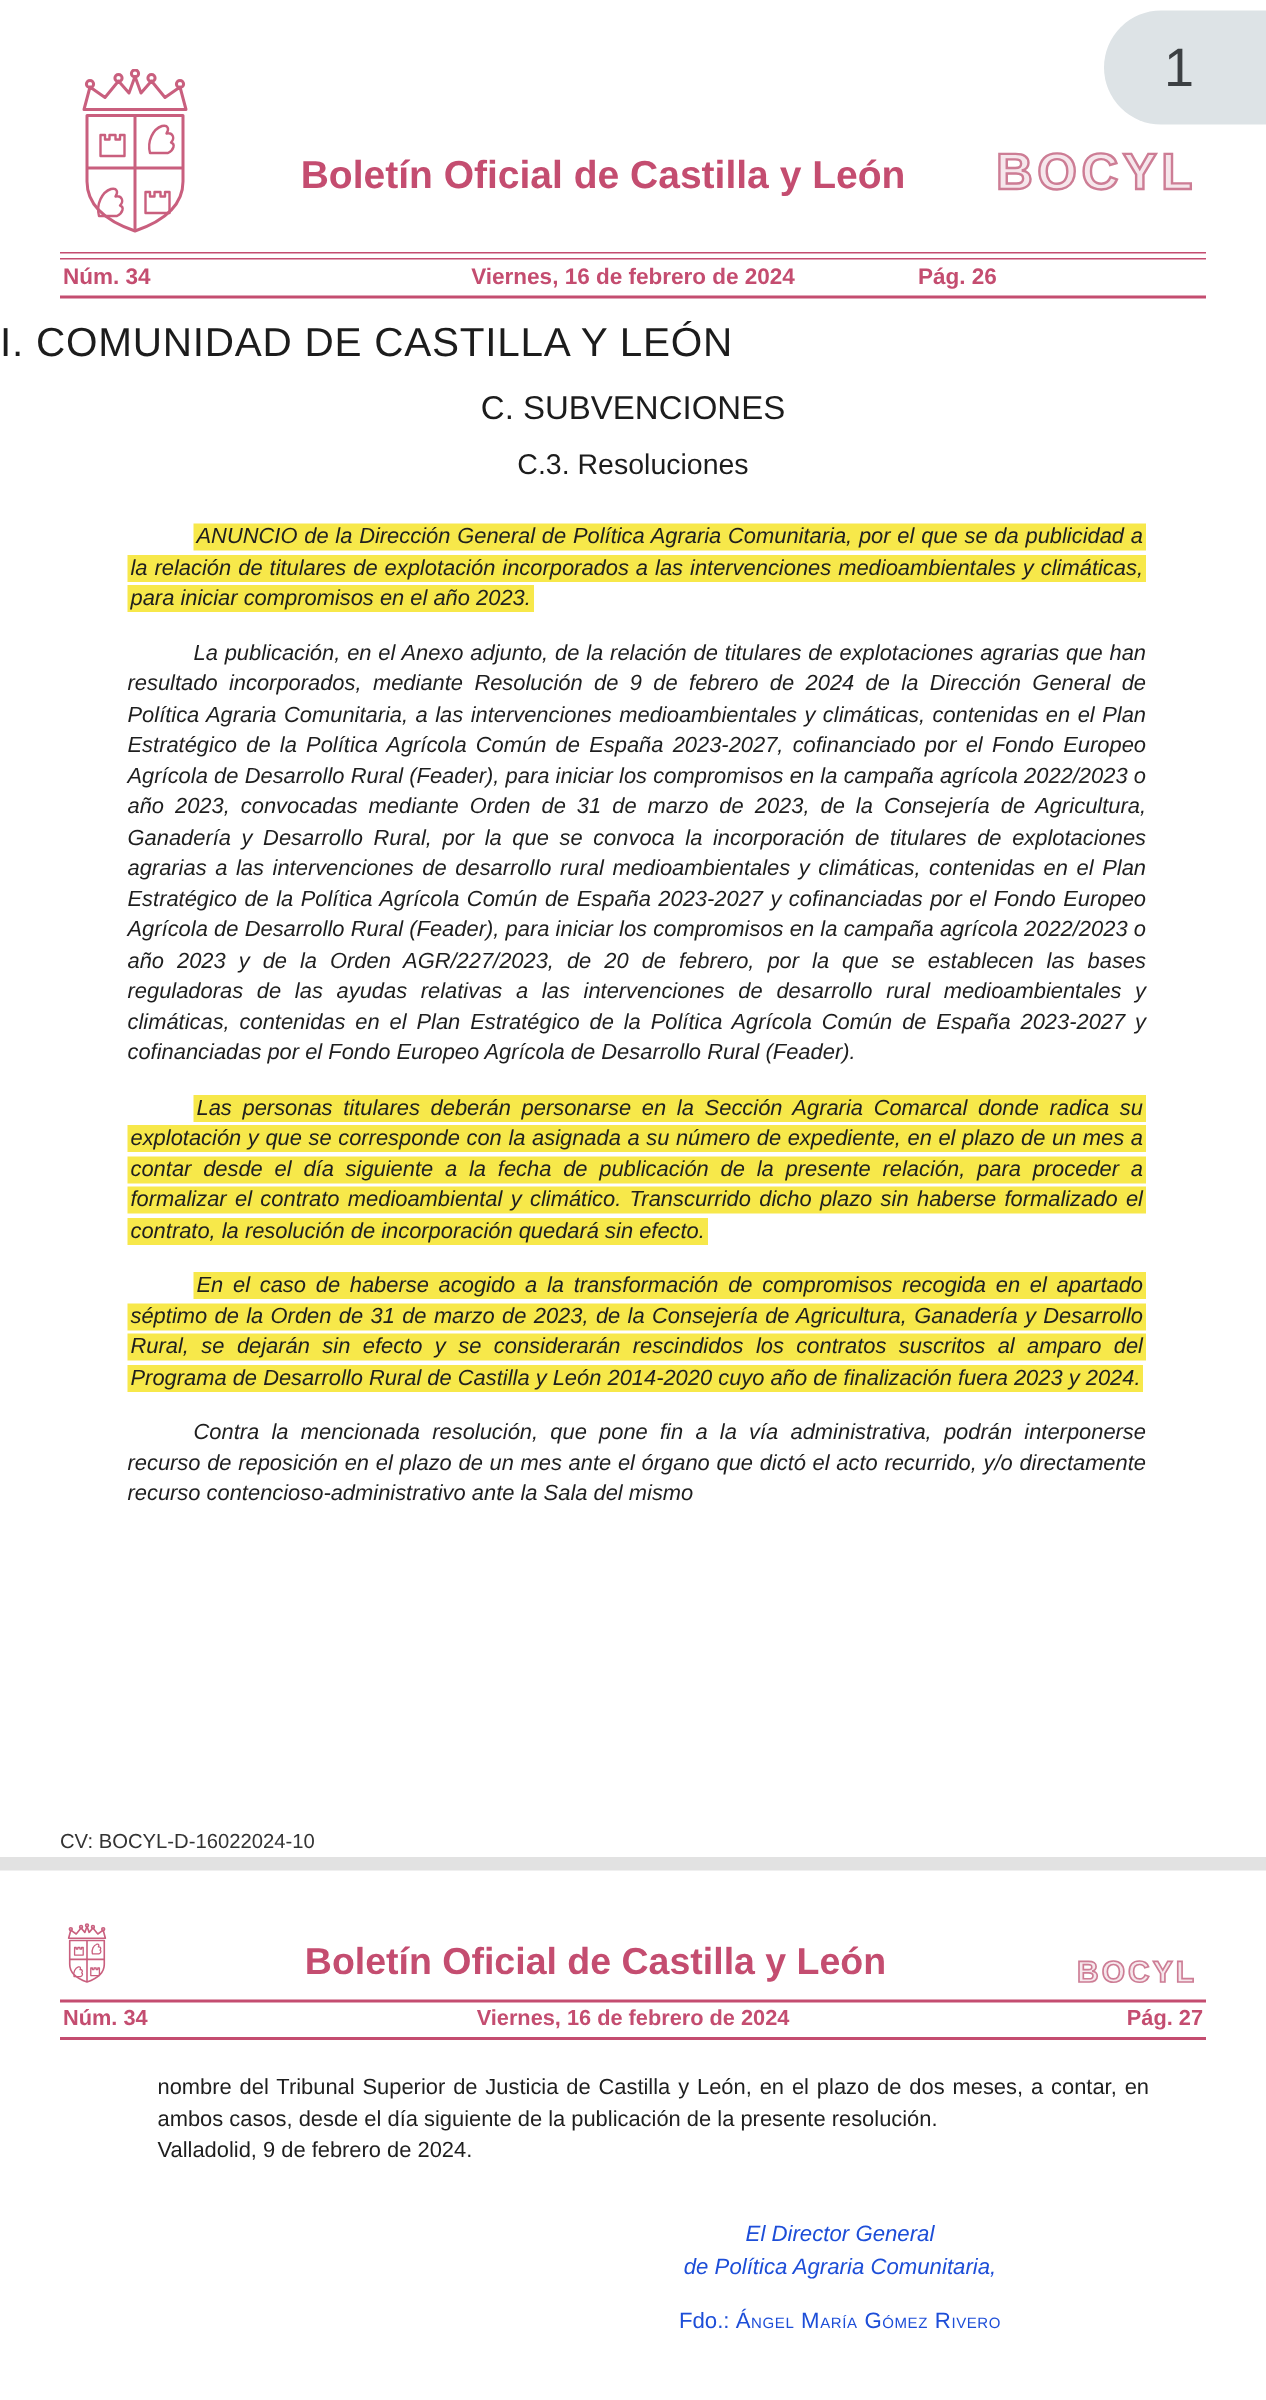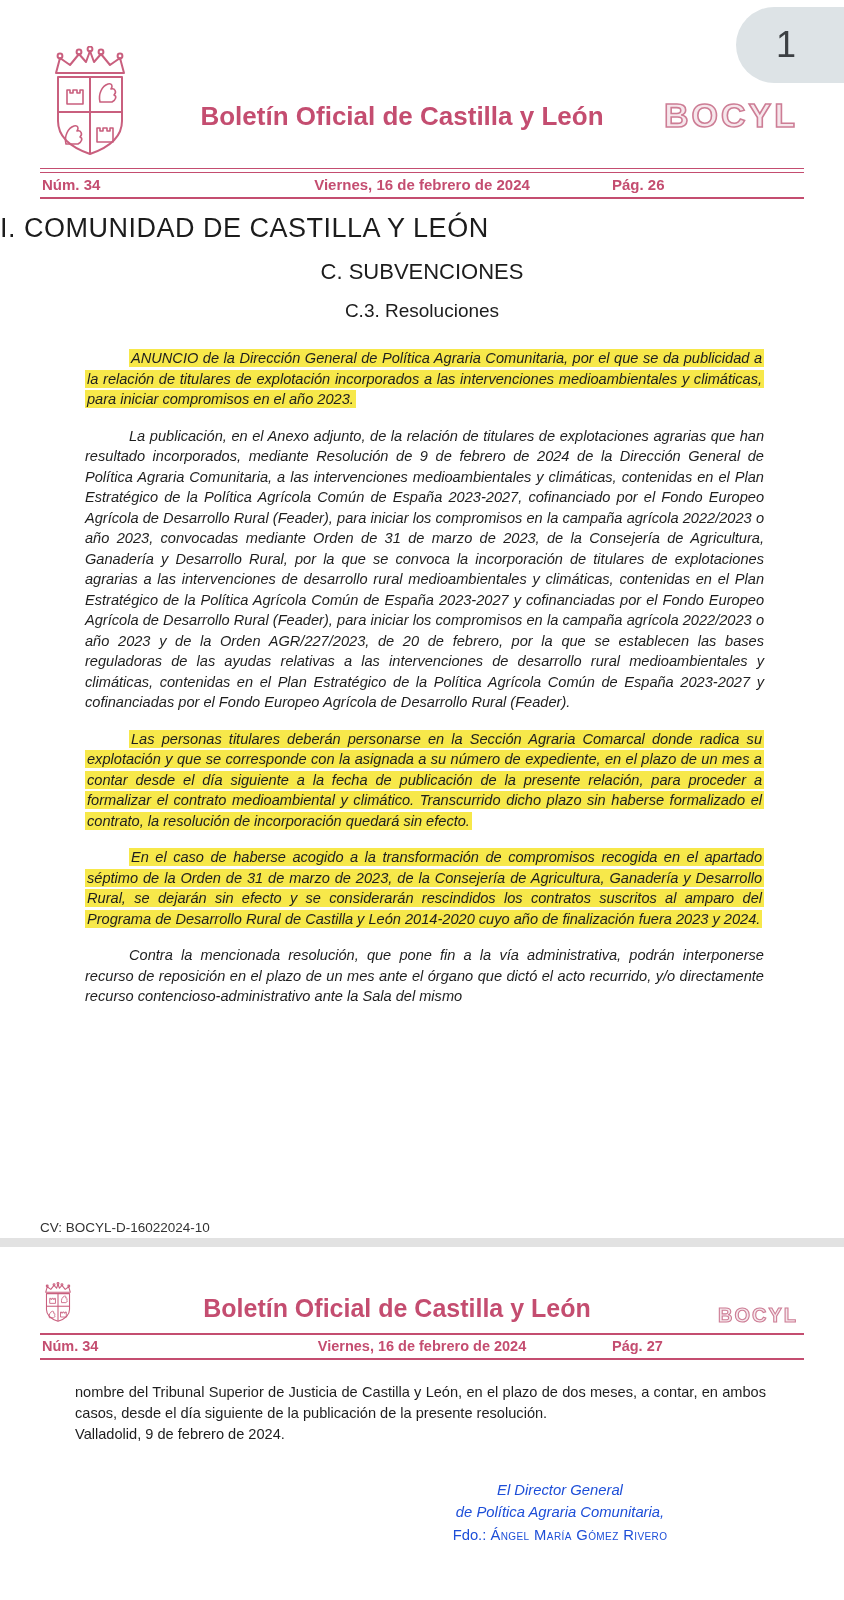--- a/index.html
+++ b/index.html
@@ -72,32 +72,32 @@
     flex:1;text-align:center;font-weight:bold;font-size:25px;
     color:var(--accent);padding:0 8px;margin-top:10px;
   }
   .meta2{margin:6px 40px 0 40px;border-top:2px solid var(--accent);}
   .meta2-inner{
     display:flex;align-items:baseline;color:var(--accent);font-weight:bold;
     font-size:14.5px;padding:3px 2px 4px 2px;border-bottom:2px solid var(--accent);
   }
   .meta2-inner .m-left{flex:1;text-align:left;}
   .meta2-inner .m-center{flex:2;text-align:center;}
-  .meta2-inner .m-right{flex:1;}
+  .meta2-inner .m-right{flex:1;text-align:right;}
   .content2{
-    margin:22px 78px 0 75px;font-size:14.6px;line-height:21px;
+    margin:22px 78px 0 105px;font-size:14.6px;line-height:21px;
     text-align:justify;color:#1e1e1e;
   }
   .content2 p{margin:0;}
   .dateline{margin:20px 0 0 40px;text-align:left;}
   .signature{
     position:absolute;left:355px;top:232px;width:410px;text-align:center;
     font-size:14.8px;line-height:22px;color:#1d4ed8;font-style:italic;
   }
-  .sig-name-line{font-style:normal;margin-top:1px;}
+  .sig-name-line{font-style:normal;margin-top:14px;}
   .sig-name{font-variant:small-caps;letter-spacing:.4px;}
 </style>
 </head>
 <body>
 
 <div class="page1">
 
   <div class="page-badge">
     <span>1</span>
   </div>

